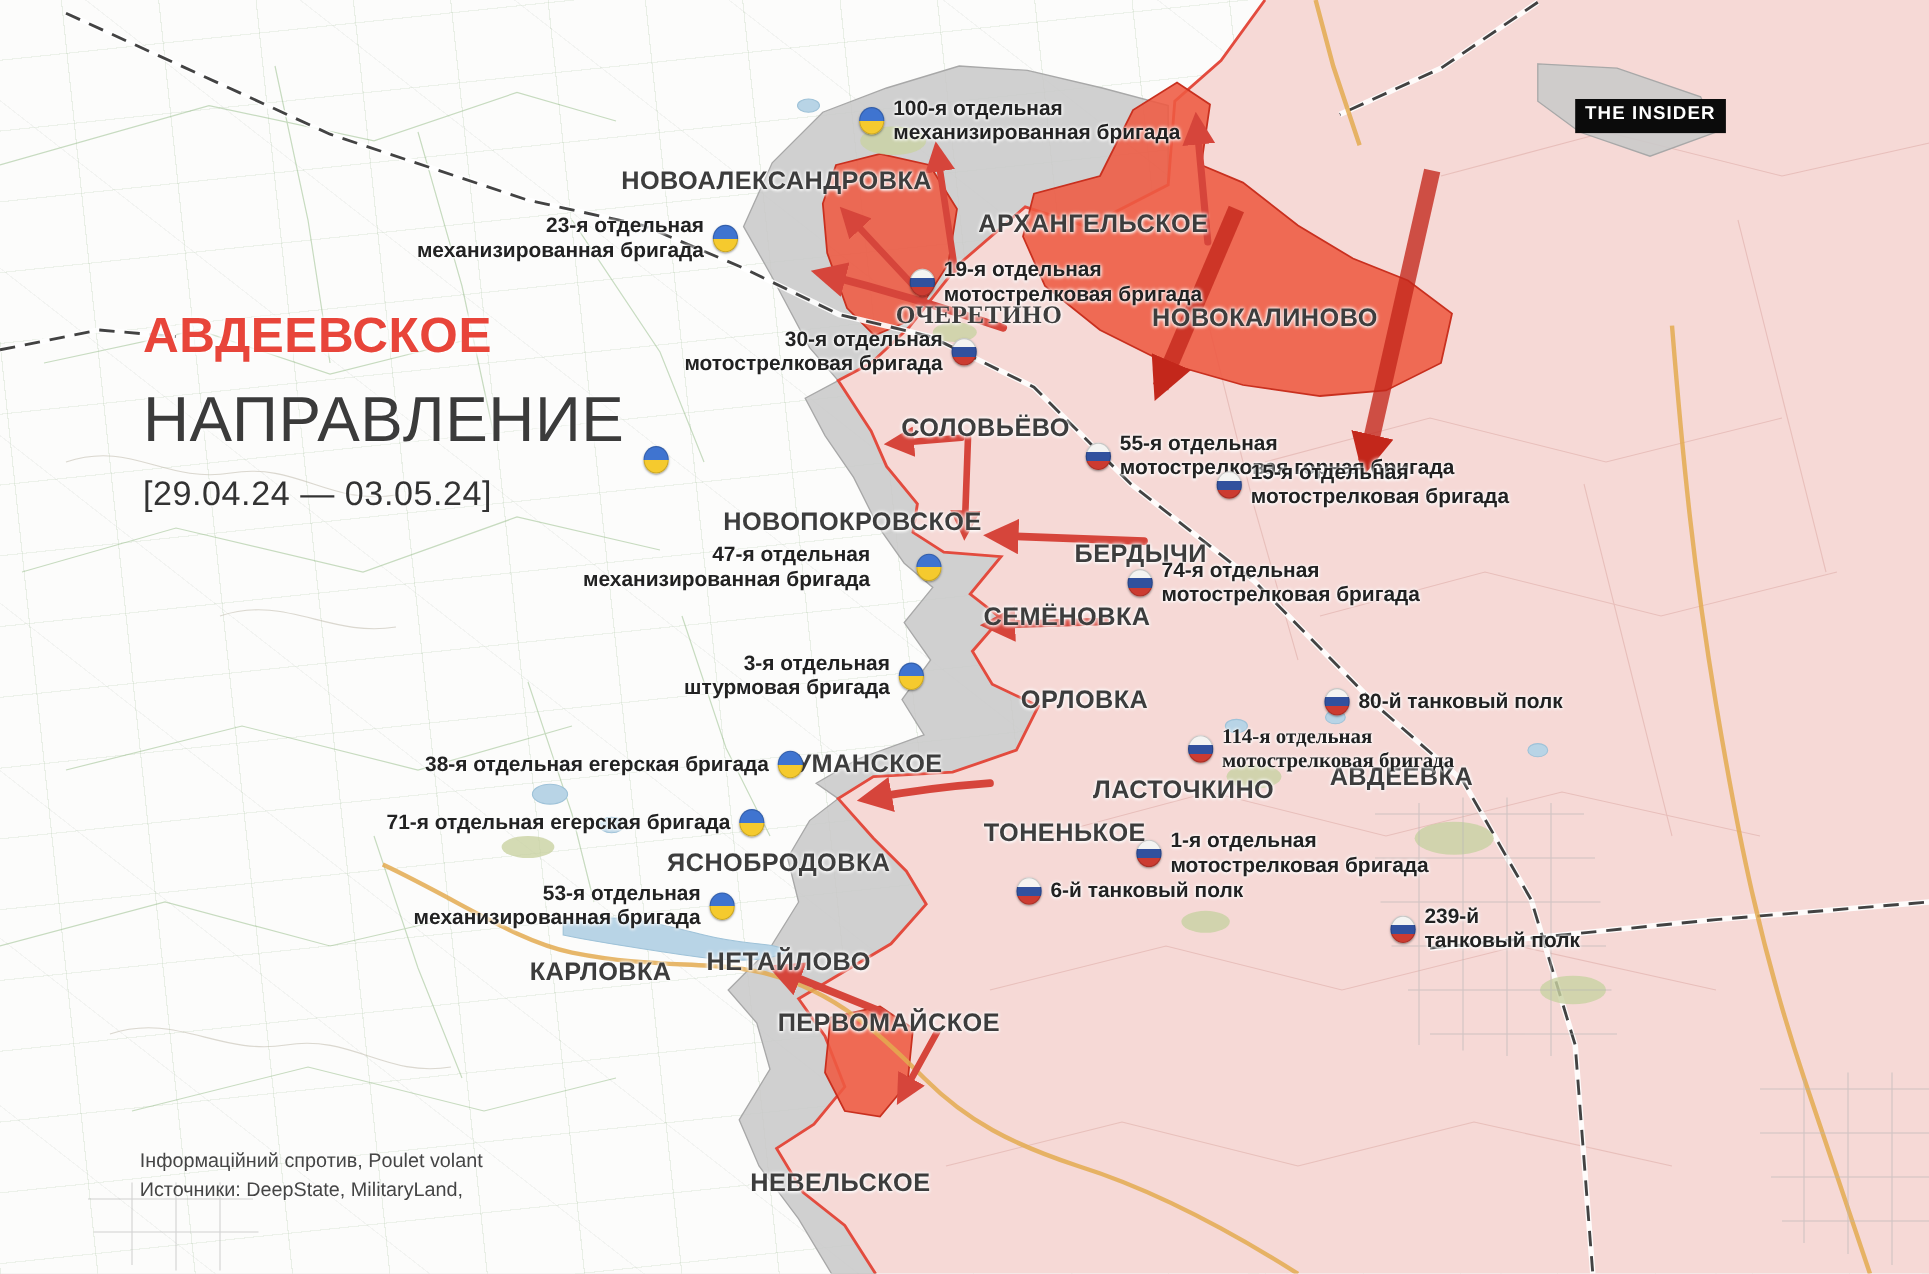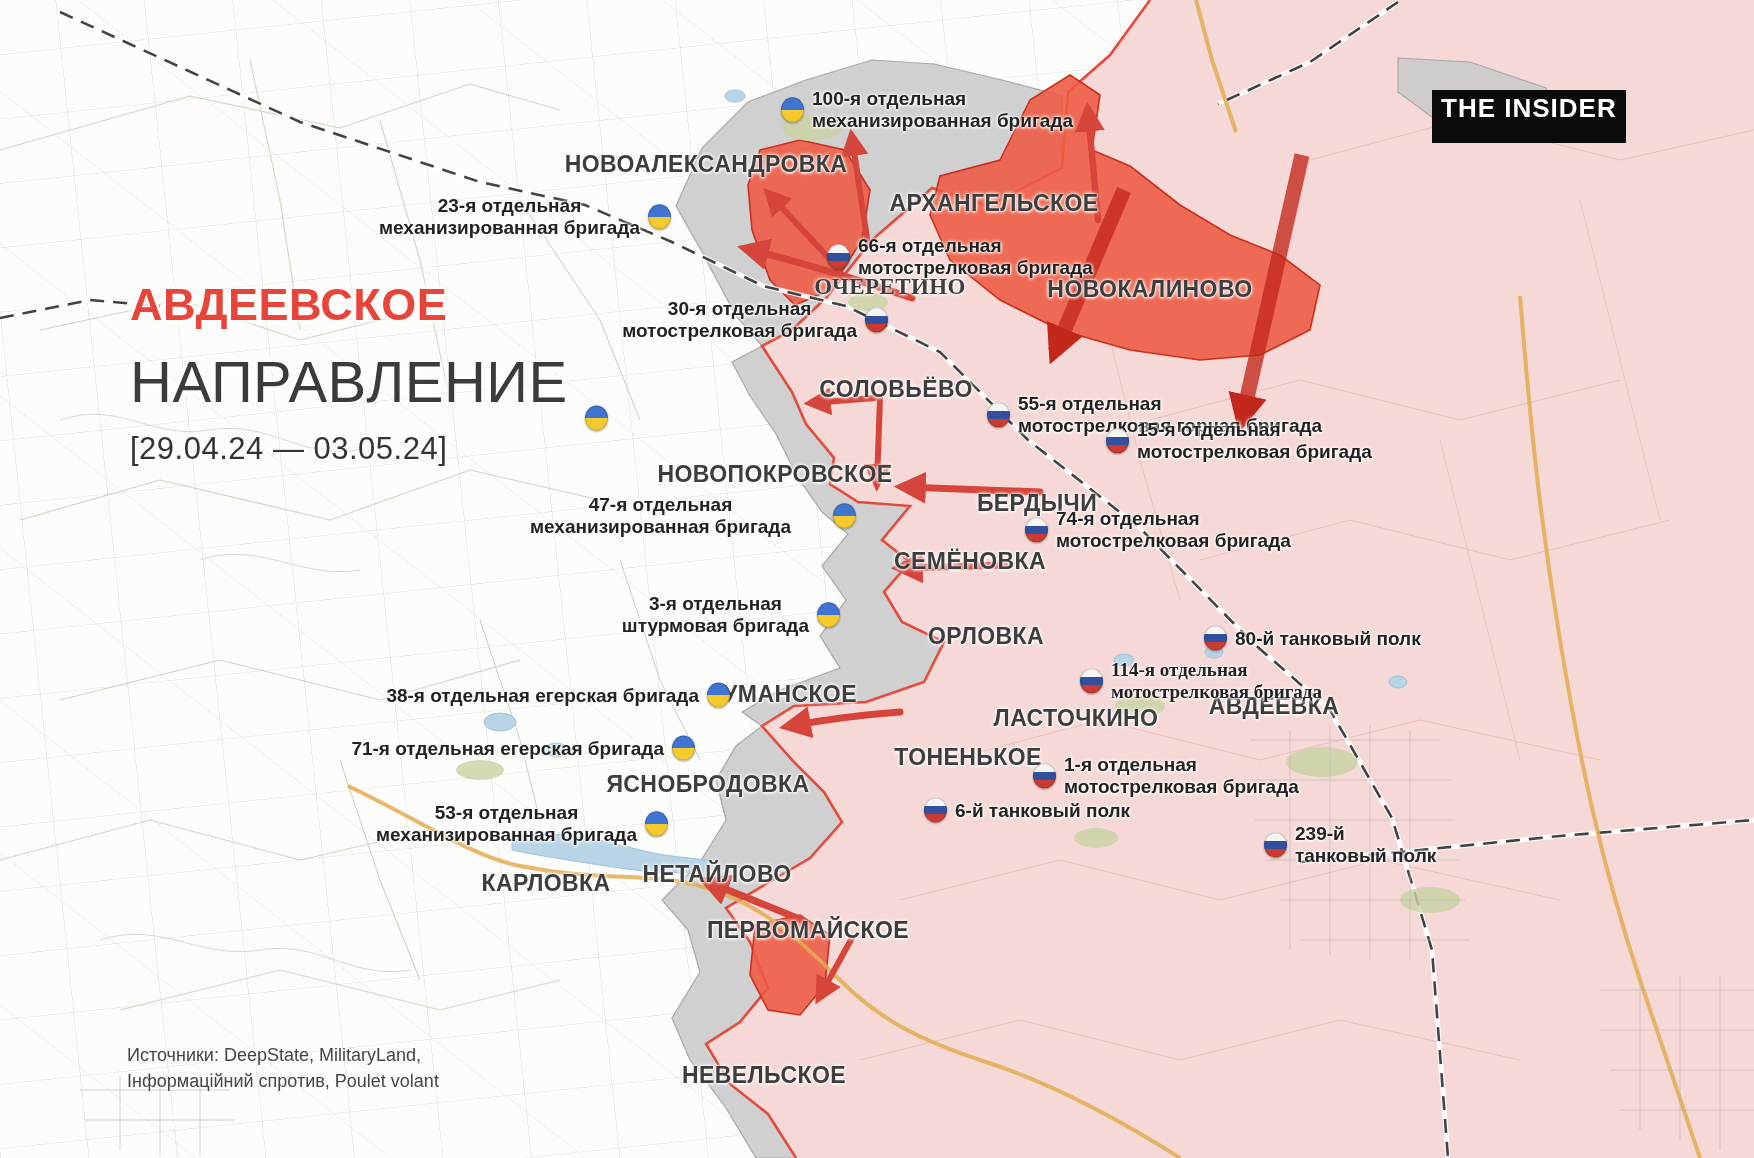--- a/index.html
+++ b/index.html
@@ -15,33 +15,33 @@
   .map-svg{position:absolute;left:0;top:0;}
   
   .title-block{position:absolute;left:130px;top:282px;line-height:1.0;}
   .title-red{font-size:45px;font-weight:800;color:#e8453a;letter-spacing:.5px;
     text-shadow:0 0 4px #fff,0 0 6px #fff,0 0 8px #fff;}
   .title-dark{font-size:58px;font-weight:400;color:#3b3b3b;letter-spacing:.5px;margin-top:26px;
     text-shadow:0 0 4px #fff,0 0 6px #fff,0 0 8px #fff;}
   .date-range{font-size:31px;font-weight:500;color:#333;margin-top:22px;letter-spacing:.5px;
     text-shadow:0 0 4px #fff,0 0 6px #fff;}
   .brand{position:absolute;left:1432px;top:90px;background:#0b0b0b;color:#ffffff;
-    font-size:26px;font-weight:800;letter-spacing:1px;padding:3px 9px 19px 9px;}
+    font-size:17px;font-weight:800;letter-spacing:1px;padding:3px 9px 8px 9px;}
   .sources{position:absolute;left:127px;top:1042px;font-size:18px;font-weight:500;color:#454545;
     line-height:1.45;text-shadow:0 0 3px #fff,0 0 5px #fff;}
   
   .settlement{position:absolute;transform:translate(-50%,-50%);white-space:nowrap;
     font-size:23px;font-weight:700;color:#3d3d3d;letter-spacing:.4px;
     text-shadow:0 0 3px #fff,0 0 4px #fff,0 1px 3px rgba(255,255,255,.9);}
   
   .unit{position:absolute;display:flex;align-items:center;gap:8px;transform:translateY(-50%);white-space:nowrap;}
   .unit .txt{font-size:19px;font-weight:700;color:#222;line-height:1.14;
     text-shadow:0 0 3px #fff,0 0 4px #fff,0 1px 3px rgba(255,255,255,.9);}
   .unit.flag-right{justify-content:flex-end;}
-  .unit.flag-right .txt{text-align:center;}
+  .unit.flag-right .txt{text-align:right;}
   .flag{width:23px;height:25px;border-radius:50%;flex:0 0 auto;
     box-shadow:0 1px 2px rgba(0,0,0,.4), inset 0 0 0 1px rgba(0,0,0,.18);}
   .flag.ua{background:linear-gradient(180deg,#3f74d0 0 50%,#f5ca2e 50% 100%);}
   .flag.ru{background:linear-gradient(180deg,#f4f4f2 0 34%,#31519e 34% 67%,#cc3b31 67% 100%);}
 </style>
 </head>
 <body>
 
 <div class="stage">
 
@@ -173,22 +173,22 @@
 
   <div class="brand">THE INSIDER</div>
 
   <div class="title-block">
     <div class="title-red">АВДЕЕВСКОЕ</div>
     <div class="title-dark">НАПРАВЛЕНИЕ</div>
     <div class="date-range">[29.04.24 — 03.05.24]</div>
   </div>
 
   <div class="sources">
+    <div>Інформаційний спротив, Poulet volant</div>
     <div>Источники: DeepState, MilitaryLand,</div>
-    <div>Інформаційний спротив, Poulet volant</div>
   </div>
 
   <div id="labels">
       <div class="settlement" style="left: 706px; top: 164px;">НОВОАЛЕКСАНДРОВКА</div>
       <div class="settlement" style="left: 994px; top: 203px;">АРХАНГЕЛЬСКОЕ</div>
       <div class="settlement" style="left: 890px; top: 287px; font-family: Liberation Serif, serif;">ОЧЕРЕТИНО</div>
       <div class="settlement" style="left: 1150px; top: 289px;">НОВОКАЛИНОВО</div>
       <div class="settlement" style="left: 896px; top: 389px;">СОЛОВЬЁВО</div>
       <div class="settlement" style="left: 775px; top: 474px;">НОВОПОКРОВСКОЕ</div>
       <div class="settlement" style="left: 1037px; top: 503px;">БЕРДЫЧИ</div>
@@ -213,21 +213,21 @@
       <div class="unit flag-right" style="top: 217px; right: 1083px;">
         <div class="txt">
           <div>23-я отдельная</div>
           <div>механизированная бригада</div>
         </div>
         <span class="flag ua"></span>
       </div>
       <div class="unit flag-left" style="top: 257px; left: 827px;">
         <span class="flag ru"></span>
         <div class="txt">
-          <div>66-я отдельная</div>
+          <div>19-я отдельная</div>
           <div>мотострелковая бригада</div>
         </div>
       </div>
       <div class="unit flag-right" style="top: 320px; right: 866px;">
         <div class="txt">
           <div>30-я отдельная</div>
           <div>мотострелковая бригада</div>
         </div>
         <span class="flag ru"></span>
       </div>

